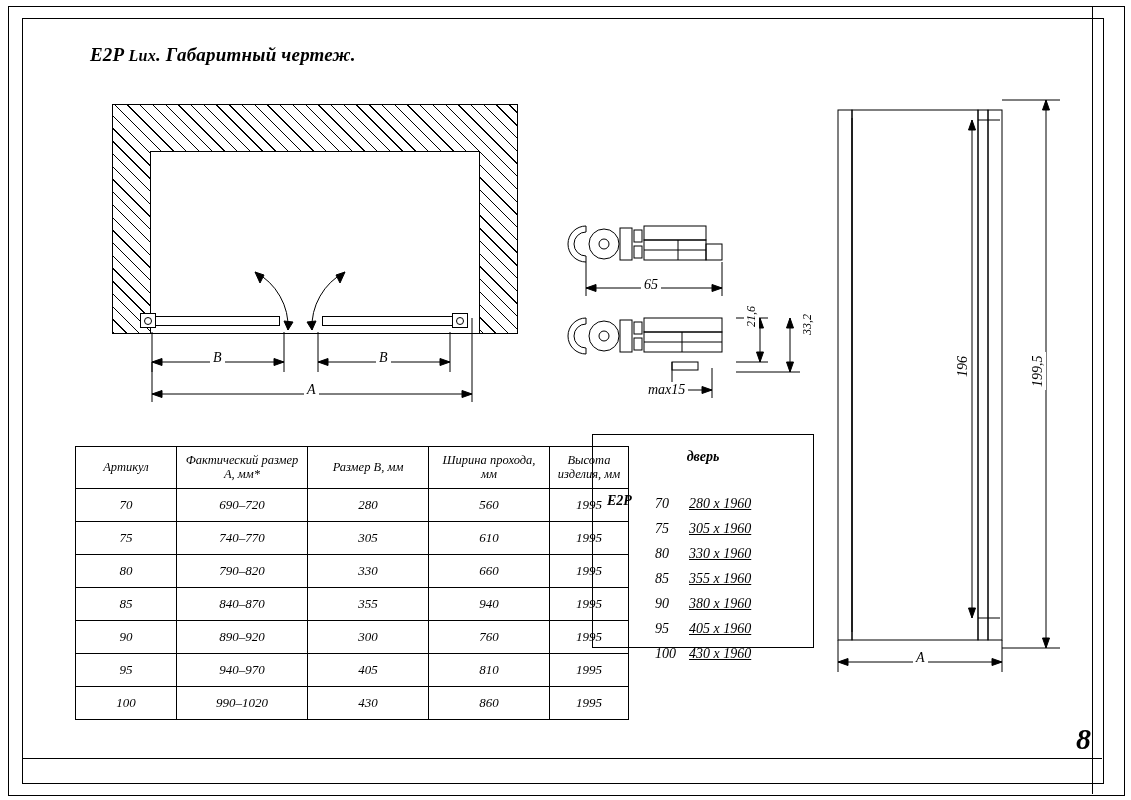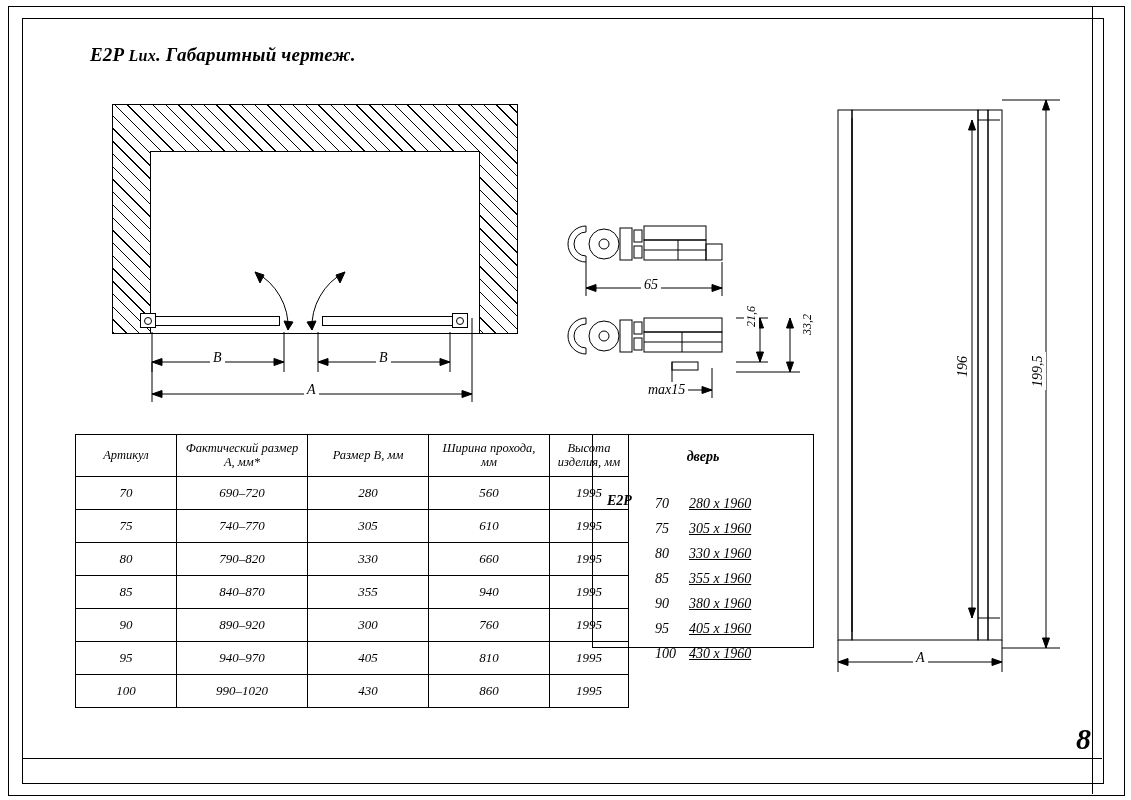--- a/index.html
+++ b/index.html
@@ -28,21 +28,21 @@
   .hinge{position:absolute;width:14px;height:13px;border:1.5px solid #000;background:#fff;top:313px;}
   .hinge.l{left:140px;}
   .hinge.r{left:452px;}
   .hinge:before{content:"";position:absolute;left:3px;top:3px;width:6px;height:6px;border:1px solid #000;border-radius:50%;}
 
   svg.overlay{position:absolute;left:0;top:0;width:1131px;height:800px;pointer-events:none;}
 
   .dim-label{position:absolute;font-style:italic;font-size:14px;background:#fff;padding:0 3px;}
 
   
-  table.specs{position:absolute;left:75px;top:434px;border-collapse:collapse;font-style:italic;font-size:13px;padding-left:26px;}
+  table.specs{position:absolute;left:75px;top:446px;border-collapse:collapse;font-style:italic;font-size:13px;padding-left:26px;}
   table.specs th,table.specs td{border:1px solid #000;text-align:center;padding:4px 6px;font-weight:normal;}
   table.specs th{font-size:12.5px;line-height:1.15;font-weight:normal;padding:6px 6px;}
   table.specs td{height:24px;}
 
   .doorbox{position:absolute;left:592px;top:434px;width:220px;height:212px;border:1px solid #000;}
   .doorbox .cap{position:absolute;left:0;right:0;top:14px;text-align:center;font-style:italic;font-weight:bold;font-size:14px;}
   .doorbox .e2p{position:absolute;left:14px;top:58px;font-style:italic;font-weight:bold;font-size:14px;}
   .doorbox ul{list-style:none;margin:0;padding:0;position:absolute;left:62px;top:56px;font-style:italic;font-size:14px;text-decoration:underline;}
   .doorbox li{height:25px;line-height:25px;white-space:nowrap;}
   .doorbox li .sz{display:inline-block;width:34px;}

